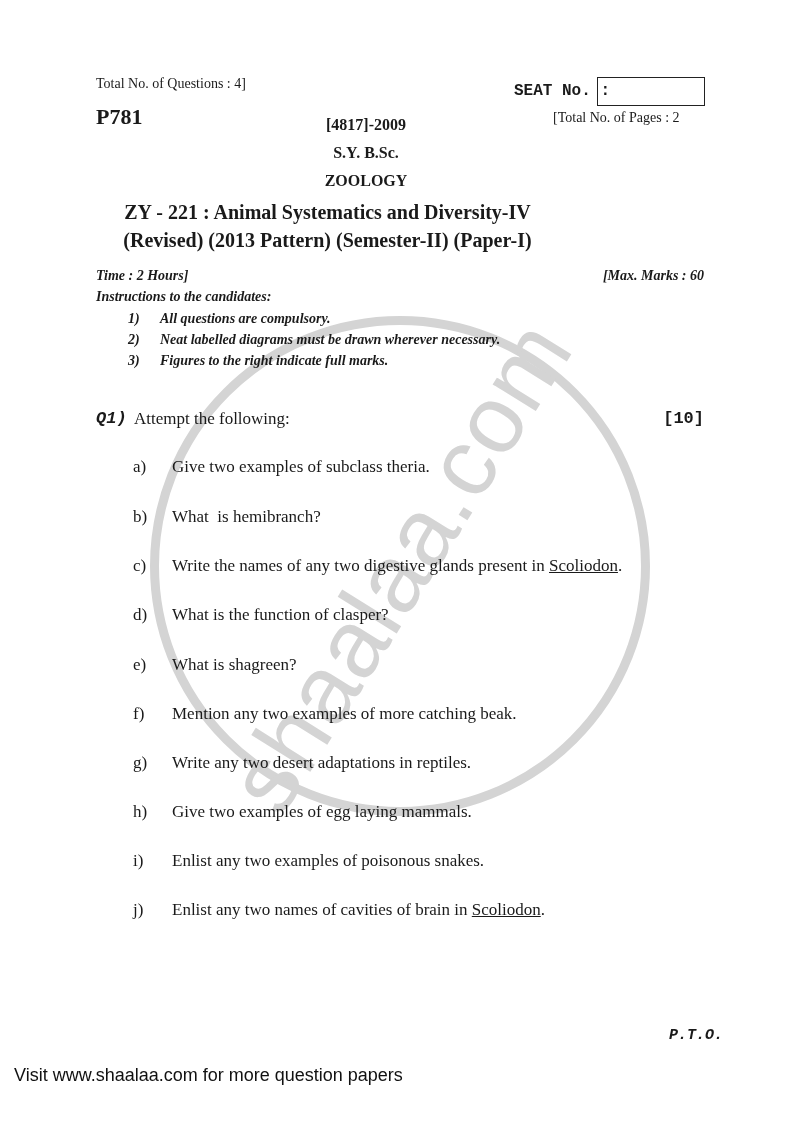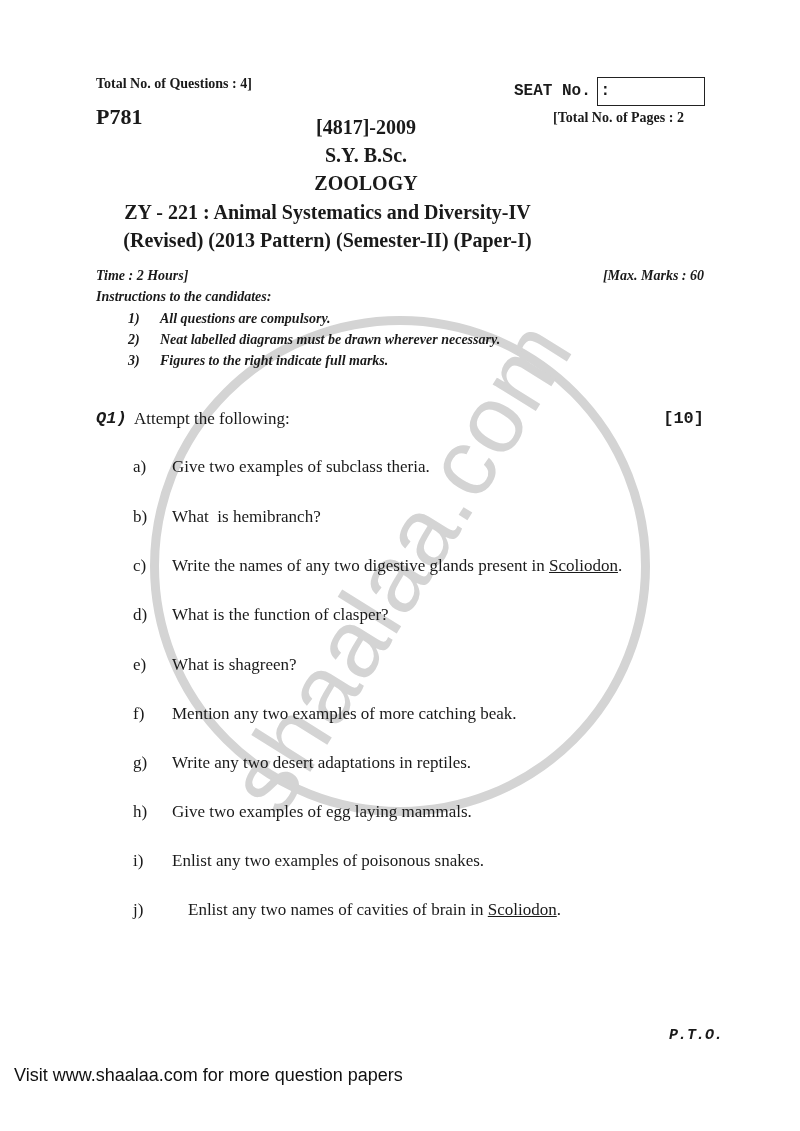--- a/index.html
+++ b/index.html
@@ -18,23 +18,23 @@
     border: 9px solid #d4d4d4; border-radius: 50%; box-sizing: border-box;
     z-index: 0;
   }
   .wm-text {
     position: absolute; left: 400px; top: 566px; transform: translate(-50%, -50%) rotate(-58deg);
     font-family: "Liberation Sans", "DejaVu Sans", sans-serif; font-size: 96px;
     color: #d4d4d4; white-space: nowrap; z-index: 0; letter-spacing: 1px;
   }
   .content { position: absolute; left: 0; top: 0; width: 800px; height: 1131px; z-index: 1; }
 
-  .hdr-small { font-size: 14px; font-weight: bold; }
+  .hdr-small { font-size: 14px; font-weight: normal; }
   .code { font-size: 22px; font-weight: bold; }
-  .center-line { left: 0; width: 732px; text-align: center; font-weight: bold; font-size: 20px; }
+  .center-line { left: 0; width: 732px; text-align: center; font-weight: bold; font-size: 16px; }
   .title-line { left: 0; width: 655px; text-align: center; font-weight: bold; font-size: 20px; }
   .seat-box {
     position: absolute; left: 597px; top: 77px; width: 108px; height: 29px;
     border: 1.5px solid #222; box-sizing: border-box; background: transparent;
   }
   .instr { font-size: 14px; font-style: italic; font-weight: bold; }
   .q-item { font-size: 17px; }
   .q-letter { position: absolute; left: 133px; }
   .q-text { position: absolute; left: 172px; white-space: nowrap; }
   .underline { text-decoration: underline; font-family: Liberation Serif, serif; }
@@ -113,19 +113,19 @@
     <div class="abs q-item" style="left:0; top:802px; width:800px; height:22px;">
       <span class="q-letter">h)</span>
       <span class="q-text">Give two examples of egg laying mammals.</span>
     </div>
     <div class="abs q-item" style="left:0; top:851px; width:800px; height:22px;">
       <span class="q-letter">i)</span>
       <span class="q-text">Enlist any two examples of poisonous snakes.</span>
     </div>
     <div class="abs q-item" style="left:0; top:900px; width:800px; height:22px;">
       <span class="q-letter">j)</span>
-      <span class="q-text"><span style="white-space:pre;margin-left:16px;">Enlist any two names of cavities of brain in </span><span class="underline">Scoliodon</span><span>.</span></span>
+      <span class="q-text"><span style="white-space:pre;">Enlist any two names of cavities of brain in </span><span class="underline">Scoliodon</span><span>.</span></span>
     </div>
   </div>
 
   <div class="abs bold ital" style="left:669px; top:1027px; font-size:15px;">P.T.O.</div>
   <div class="abs footer">Visit www.shaalaa.com for more question papers</div>
 </div>
 
 </body></html>

